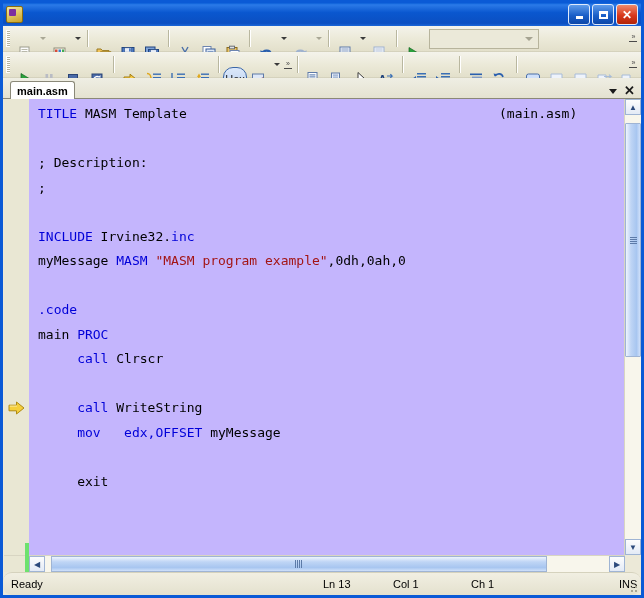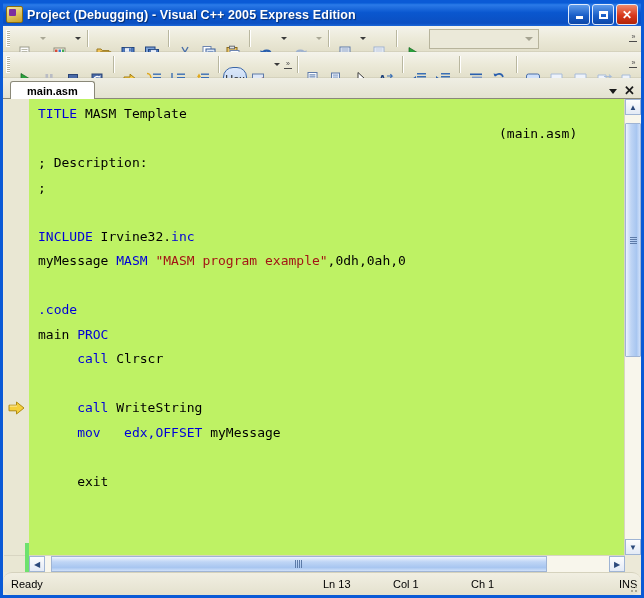--- a/index.html
+++ b/index.html
@@ -139,21 +139,21 @@
     display: flex; align-items: flex-end;
     position: relative;
     padding-left: 7px;
     border-bottom: 1px solid #8a8878;
   }
   .tab {
     height: 17px; background:#fff;
     border: 1px solid #8a8878; border-bottom: none;
     border-radius: 3px 3px 0 0;
     display:flex;align-items:center;
-    padding: 0 16px;
+    padding: 0 6px;
     font-size: 11px; font-weight: bold; color:#000;
     position: relative; top: 1px;
   }
   .tab-tools {
     margin-left: auto; display:flex; align-items:center; gap:7px;
     padding-right: 6px; padding-bottom:2px;
   }
   .tab-tools .tdrop {
     border-left:4px solid transparent;border-right:4px solid transparent;
     border-top:5px solid #1a1a1a;
@@ -179,21 +179,21 @@
   }
   .change-bar {
     position: absolute; right: 0; width: 4px;
     background: #6ee26e;
   }
   .exec-arrow {
     position: absolute; left: 4px; width: 17px; height: 14px;
   }
   .code-area {
     flex: 1 1 auto; position: relative;
-    background: #bef264;
+    background: #c4b5fd;
     overflow: hidden;
     font-family: "DejaVu Sans Mono", monospace;
     font-size: 13px;
     padding-top: 3px;
     min-width: 0;
   }
   .cline {
     height: 24.5px; line-height: 24.5px;
     white-space: pre;
     padding-left: 9px;
@@ -273,21 +273,20 @@
       radial-gradient(circle at 9px 5px, #a8a693 0.9px, transparent 1.1px);
   }
 </style>
 </head>
 <body>
 
 <div id="app">
 
   <div class="titlebar">
     <div class="title-icon"></div>
-    <div class="title-text">Project (Debugging) - Visual C++ 2005 Express Edition</div>
     <div class="win-buttons">
       <div class="wbtn">
           <div class="min-g"></div>
         </div>
       <div class="wbtn">
           <div class="max-g"></div>
         </div>
       <div class="wbtn close">
           <div class="x-g">✕</div>
         </div>
@@ -706,21 +705,21 @@
           <div class="exec-arrow" id="exec-arrow" style="top: 302px;">
             <svg width="17" height="14" viewBox="0 0 17 14">
               <path d="M1 4.2h7.5V1L16 7l-7.5 6V9.8H1z" fill="#f5cf3d" stroke="#b08b12" stroke-width="1"></path>
               <path d="M1.8 5.1h7.2" stroke="#fbe9a0" stroke-width="1" fill="none"></path>
             </svg>
           </div>
           <div class="change-bar" id="change-bar" style="top: 444px; height: 73.5px;"></div>
         </div>
 
         <div class="code-area" id="code-area">
-            <div class="cline" style="position: relative;"><span class="kw">TITLE</span><span class="blk"> MASM Template</span><span class="rightnote" style="left: 470px; margin-top: 20px;">(main.asm)</span></div>
+            <div class="cline" style="position: relative;"><span class="kw">TITLE</span><span class="blk"> MASM Template</span><span class="rightnote" style="left: 470px;">(main.asm)</span></div>
             <div class="cline"></div>
             <div class="cline"><span class="blk">; Description:</span></div>
             <div class="cline"><span class="blk">;</span></div>
             <div class="cline"></div>
             <div class="cline"><span class="kw">INCLUDE</span><span class="blk"> Irvine32.</span><span class="kw">inc</span></div>
             <div class="cline"><span class="blk">myMessage </span><span class="kw">MASM</span><span class="blk"> </span><span class="str">"MASM program example"</span><span class="blk">,0dh,0ah,0</span></div>
             <div class="cline"></div>
             <div class="cline"><span class="kw">.code</span></div>
             <div class="cline"><span class="blk">main </span><span class="kw">PROC</span></div>
             <div class="cline"><span class="blk">     </span><span class="kw">call</span><span class="blk"> Clrscr</span></div>

